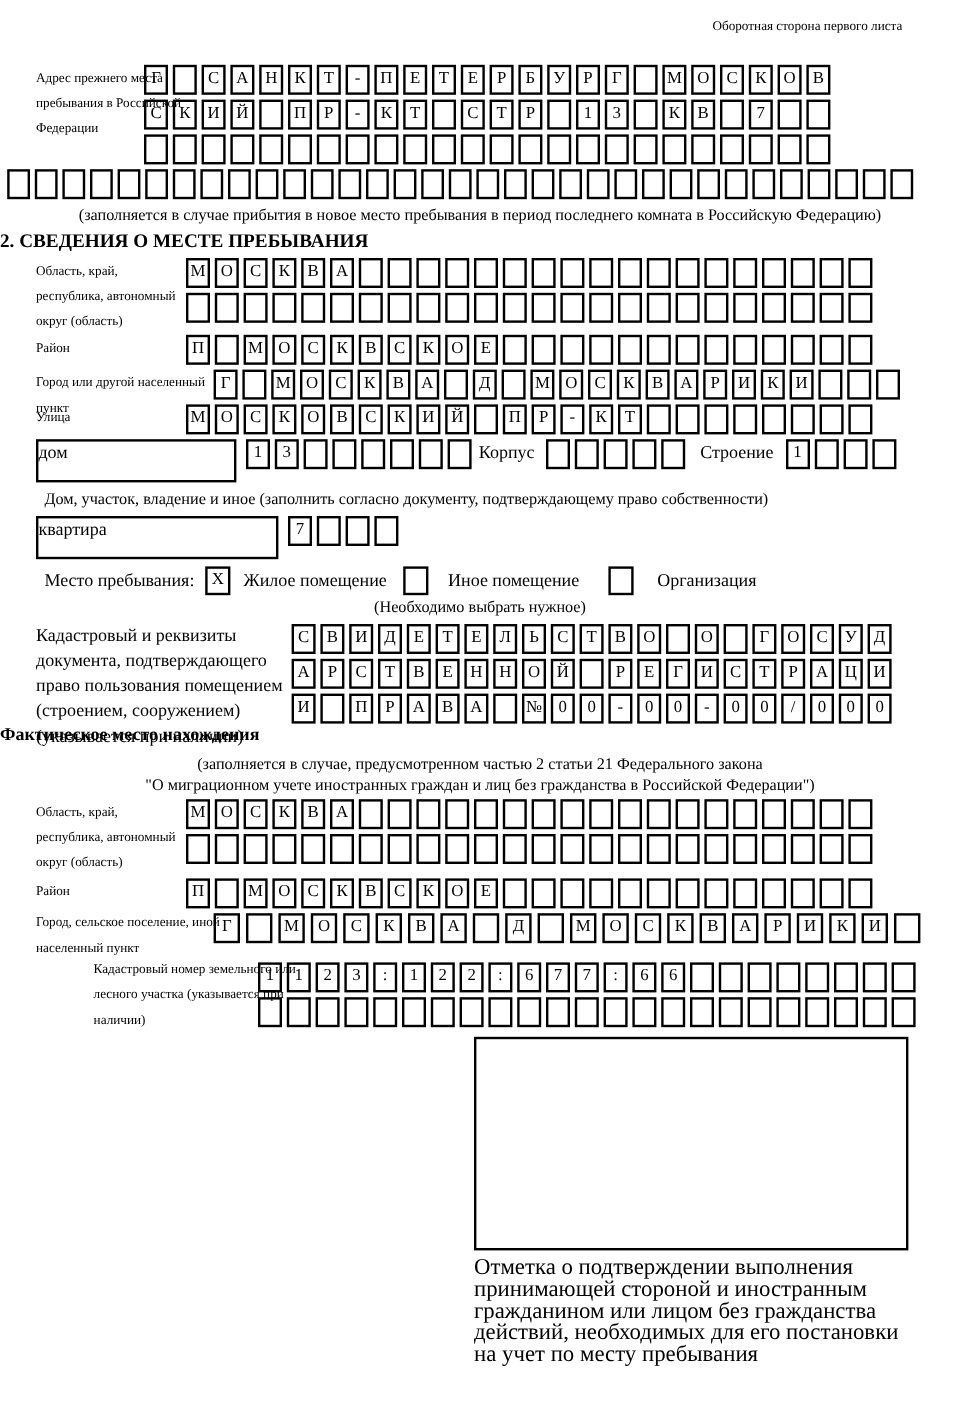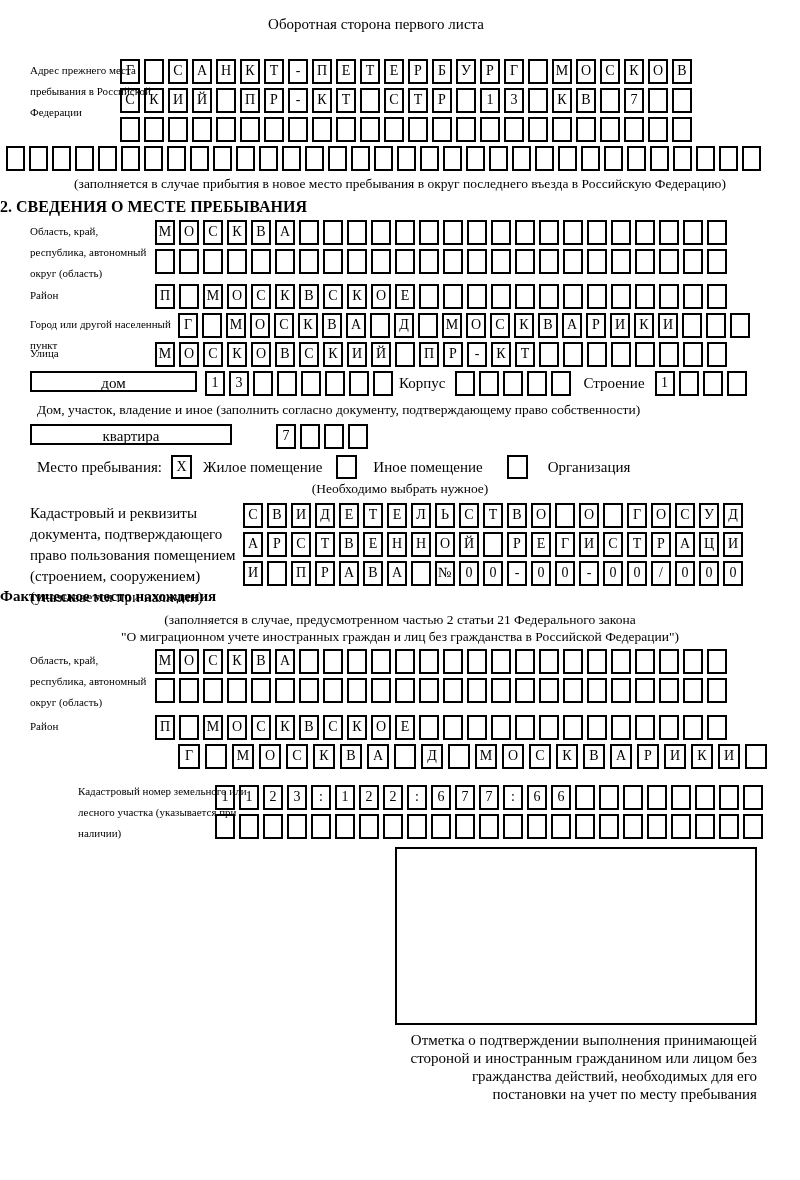--- a/index.html
+++ b/index.html
@@ -1,57 +1,57 @@
 <!DOCTYPE html>
 <html><head>
 <meta charset="utf-8">
 <style>
   html,body { margin:0; padding:0; background:#fff; }
   .page { position:relative; width:800px; height:1180px; background:#fff; color:#000;
           font-family:"Liberation Serif","DejaVu Serif",serif; box-sizing:border-box;
           padding-top:16px; overflow:hidden; }
-  .hdr-right { text-align:center; padding-right:48px; font-size:15px; }
+  .hdr-right { text-align:right; padding-right:48px; font-size:11px; }
   .frow { position:relative; }
   .lbl { position:absolute; left:30px; top:1px; font-size:11px; line-height:21px; }
   .cellrow { height:25px; margin-bottom:4px; white-space:nowrap; }
   .cell { display:inline-block; box-sizing:border-box; width:20px; height:25px;
           border:2px solid #000; margin-right:4px; text-align:center; font-size:14px;
           line-height:20px; vertical-align:top; background:#fff; }
   .cell-sm { width:19px; }
   .cell-wd { width:22px; margin-right:5px; }
   .note { font-size:13.5px; line-height:17px; }
   .center { text-align:center; }
   .sec-title { text-align:left; font-weight:bold; font-size:16px; line-height:20px; }
-  .widebox { display:inline-block; box-sizing:border-box; height:21px; border:2px solid #000;
-             text-align:center; font-size:15px; line-height:21px; vertical-align:top; background:#fff; }
+  .widebox { display:inline-block; box-sizing:border-box; height:36px; border:2px solid #000;
+             text-align:left; font-size:15px; line-height:21px; vertical-align:top; background:#fff; }
   .inline-lbl { font-size:15px; line-height:25px; }
   .chk { display:inline-block; box-sizing:border-box; width:21px; height:24px; border:2px solid #000;
          text-align:center; font-size:14px; line-height:20px; vertical-align:top; background:#fff; }
   .flexrow { display:flex; align-items:flex-start; }
   .doc-lbl { width:207px; font-size:15px; line-height:21px; flex:0 0 auto; }
   .stamp-box { margin-left:395px; width:362px; height:178px; border:2px solid #000; box-sizing:border-box; }
-  .stamp-caption { margin-left:395px; width:362px; text-align:right; font-size:15px; line-height:18px; }
+  .stamp-caption { margin-left:395px; width:362px; text-align:left; font-size:19px; line-height:18px; }
 </style>
 </head>
 <body>
 
 <div class="page">
 
   <div class="hdr-right">Оборотная сторона первого листа</div>
 
   <div class="frow" style="margin-top:26px;">
     <div class="lbl" style="width:142px;">Адрес прежнего места пребывания в Российской Федерации</div>
     <div style="padding-left:120px;">
       <div class="cellrow"><span class="cell">Г</span><span class="cell"></span><span class="cell">С</span><span class="cell">А</span><span class="cell">Н</span><span class="cell">К</span><span class="cell">Т</span><span class="cell">-</span><span class="cell">П</span><span class="cell">Е</span><span class="cell">Т</span><span class="cell">Е</span><span class="cell">Р</span><span class="cell">Б</span><span class="cell">У</span><span class="cell">Р</span><span class="cell">Г</span><span class="cell"></span><span class="cell">М</span><span class="cell">О</span><span class="cell">С</span><span class="cell">К</span><span class="cell">О</span><span class="cell">В</span></div>
       <div class="cellrow"><span class="cell">С</span><span class="cell">К</span><span class="cell">И</span><span class="cell">Й</span><span class="cell"></span><span class="cell">П</span><span class="cell">Р</span><span class="cell">-</span><span class="cell">К</span><span class="cell">Т</span><span class="cell"></span><span class="cell">С</span><span class="cell">Т</span><span class="cell">Р</span><span class="cell"></span><span class="cell">1</span><span class="cell">3</span><span class="cell"></span><span class="cell">К</span><span class="cell">В</span><span class="cell"></span><span class="cell">7</span><span class="cell"></span><span class="cell"></span></div>
       <div class="cellrow"><span class="cell"></span><span class="cell"></span><span class="cell"></span><span class="cell"></span><span class="cell"></span><span class="cell"></span><span class="cell"></span><span class="cell"></span><span class="cell"></span><span class="cell"></span><span class="cell"></span><span class="cell"></span><span class="cell"></span><span class="cell"></span><span class="cell"></span><span class="cell"></span><span class="cell"></span><span class="cell"></span><span class="cell"></span><span class="cell"></span><span class="cell"></span><span class="cell"></span><span class="cell"></span><span class="cell"></span></div>
     </div>
   </div>
   <div class="cellrow" style="padding-left:6px;"><span class="cell cell-sm"></span><span class="cell cell-sm"></span><span class="cell cell-sm"></span><span class="cell cell-sm"></span><span class="cell cell-sm"></span><span class="cell cell-sm"></span><span class="cell cell-sm"></span><span class="cell cell-sm"></span><span class="cell cell-sm"></span><span class="cell cell-sm"></span><span class="cell cell-sm"></span><span class="cell cell-sm"></span><span class="cell cell-sm"></span><span class="cell cell-sm"></span><span class="cell cell-sm"></span><span class="cell cell-sm"></span><span class="cell cell-sm"></span><span class="cell cell-sm"></span><span class="cell cell-sm"></span><span class="cell cell-sm"></span><span class="cell cell-sm"></span><span class="cell cell-sm"></span><span class="cell cell-sm"></span><span class="cell cell-sm"></span><span class="cell cell-sm"></span><span class="cell cell-sm"></span><span class="cell cell-sm"></span><span class="cell cell-sm"></span><span class="cell cell-sm"></span><span class="cell cell-sm"></span><span class="cell cell-sm"></span><span class="cell cell-sm"></span><span class="cell cell-sm"></span></div>
-  <div class="note center" style="margin-top:2px;">(заполняется в случае прибытия в новое место пребывания в округ последнего въезда в Российскую Федерацию)</div>
+  <div class="note center" style="margin-top:2px;">(заполняется в случае прибытия в новое место пребывания в период последнего комната в Российскую Федерацию)</div>
 
   <div class="sec-title" style="margin-top:5px;">2. СВЕДЕНИЯ О МЕСТЕ ПРЕБЫВАНИЯ</div>
 
   <div class="frow" style="margin-top:3px;">
     <div class="lbl" style="width:125px;">Область, край, республика, автономный округ (область)</div>
     <div style="padding-left:155px;">
       <div class="cellrow"><span class="cell">М</span><span class="cell">О</span><span class="cell">С</span><span class="cell">К</span><span class="cell">В</span><span class="cell">А</span><span class="cell"></span><span class="cell"></span><span class="cell"></span><span class="cell"></span><span class="cell"></span><span class="cell"></span><span class="cell"></span><span class="cell"></span><span class="cell"></span><span class="cell"></span><span class="cell"></span><span class="cell"></span><span class="cell"></span><span class="cell"></span><span class="cell"></span><span class="cell"></span><span class="cell"></span><span class="cell"></span></div>
       <div class="cellrow"><span class="cell"></span><span class="cell"></span><span class="cell"></span><span class="cell"></span><span class="cell"></span><span class="cell"></span><span class="cell"></span><span class="cell"></span><span class="cell"></span><span class="cell"></span><span class="cell"></span><span class="cell"></span><span class="cell"></span><span class="cell"></span><span class="cell"></span><span class="cell"></span><span class="cell"></span><span class="cell"></span><span class="cell"></span><span class="cell"></span><span class="cell"></span><span class="cell"></span><span class="cell"></span><span class="cell"></span></div>
     </div>
   </div>
@@ -74,21 +74,21 @@
   <div class="flexrow" style="margin-left:30px; margin-top:2px;">
     <span class="widebox" style="width:167px;">дом</span>
     <span class="cellrow" style="margin-left:8px; margin-bottom:0;"><span class="cell">1</span><span class="cell">3</span><span class="cell"></span><span class="cell"></span><span class="cell"></span><span class="cell"></span><span class="cell"></span><span class="cell"></span></span>
     <span class="inline-lbl" style="margin:0 10px 0 2px;">Корпус</span>
     <span class="cellrow" style="margin-bottom:0;"><span class="cell"></span><span class="cell"></span><span class="cell"></span><span class="cell"></span><span class="cell"></span></span>
     <span class="inline-lbl" style="margin:0 10px 0 8px;">Строение</span>
     <span class="cellrow" style="margin-bottom:0;"><span class="cell">1</span><span class="cell"></span><span class="cell"></span><span class="cell"></span></span>
   </div>
   <div class="note" style="margin-left:37px; margin-top:5px;">Дом, участок, владение и иное (заполнить согласно документу, подтверждающему право собственности)</div>
 
-  <div class="flexrow" style="margin-left:30px; margin-top:6px;gap:36px;">
+  <div class="flexrow" style="margin-left:30px; margin-top:6px;">
     <span class="widebox" style="width:202px;">квартира</span>
     <span class="cellrow" style="margin-left:8px; margin-bottom:0;"><span class="cell">7</span><span class="cell"></span><span class="cell"></span><span class="cell"></span></span>
   </div>
 
   <div class="flexrow" style="margin-left:37px; margin-top:6px;">
     <span class="inline-lbl" style="line-height:24px;">Место пребывания:</span>
     <span class="chk" style="margin-left:9px;">X</span>
     <span class="inline-lbl" style="line-height:24px; margin-left:11px;">Жилое помещение</span>
     <span class="chk" style="margin-left:14px;"></span>
     <span class="inline-lbl" style="line-height:24px; margin-left:16px;">Иное помещение</span>
@@ -117,20 +117,21 @@
       <div class="cellrow"><span class="cell"></span><span class="cell"></span><span class="cell"></span><span class="cell"></span><span class="cell"></span><span class="cell"></span><span class="cell"></span><span class="cell"></span><span class="cell"></span><span class="cell"></span><span class="cell"></span><span class="cell"></span><span class="cell"></span><span class="cell"></span><span class="cell"></span><span class="cell"></span><span class="cell"></span><span class="cell"></span><span class="cell"></span><span class="cell"></span><span class="cell"></span><span class="cell"></span><span class="cell"></span><span class="cell"></span></div>
     </div>
   </div>
 
   <div class="frow" style="margin-top:12px;">
     <div class="lbl">Район</div>
     <div class="cellrow" style="padding-left:155px;"><span class="cell">П</span><span class="cell"></span><span class="cell">М</span><span class="cell">О</span><span class="cell">С</span><span class="cell">К</span><span class="cell">В</span><span class="cell">С</span><span class="cell">К</span><span class="cell">О</span><span class="cell">Е</span><span class="cell"></span><span class="cell"></span><span class="cell"></span><span class="cell"></span><span class="cell"></span><span class="cell"></span><span class="cell"></span><span class="cell"></span><span class="cell"></span><span class="cell"></span><span class="cell"></span><span class="cell"></span><span class="cell"></span></div>
   </div>
 
   <div class="frow">
+    <div class="lbl" style="width:175px; top:-2px;">Город, сельское поселение, иной населенный пункт</div>
     <div class="cellrow" style="padding-left:178px;"><span class="cell cell-wd">Г</span><span class="cell cell-wd"></span><span class="cell cell-wd">М</span><span class="cell cell-wd">О</span><span class="cell cell-wd">С</span><span class="cell cell-wd">К</span><span class="cell cell-wd">В</span><span class="cell cell-wd">А</span><span class="cell cell-wd"></span><span class="cell cell-wd">Д</span><span class="cell cell-wd"></span><span class="cell cell-wd">М</span><span class="cell cell-wd">О</span><span class="cell cell-wd">С</span><span class="cell cell-wd">К</span><span class="cell cell-wd">В</span><span class="cell cell-wd">А</span><span class="cell cell-wd">Р</span><span class="cell cell-wd">И</span><span class="cell cell-wd">К</span><span class="cell cell-wd">И</span><span class="cell cell-wd"></span></div>
   </div>
 
   <div class="frow" style="margin-top:16px;">
     <div class="lbl" style="width:180px; top:-4px;margin-left:48px;">Кадастровый номер земельного или лесного участка (указывается при наличии)</div>
     <div style="padding-left:215px;">
       <div class="cellrow"><span class="cell">1</span><span class="cell">1</span><span class="cell">2</span><span class="cell">3</span><span class="cell">:</span><span class="cell">1</span><span class="cell">2</span><span class="cell">2</span><span class="cell">:</span><span class="cell">6</span><span class="cell">7</span><span class="cell">7</span><span class="cell">:</span><span class="cell">6</span><span class="cell">6</span><span class="cell"></span><span class="cell"></span><span class="cell"></span><span class="cell"></span><span class="cell"></span><span class="cell"></span><span class="cell"></span><span class="cell"></span></div>
       <div class="cellrow"><span class="cell"></span><span class="cell"></span><span class="cell"></span><span class="cell"></span><span class="cell"></span><span class="cell"></span><span class="cell"></span><span class="cell"></span><span class="cell"></span><span class="cell"></span><span class="cell"></span><span class="cell"></span><span class="cell"></span><span class="cell"></span><span class="cell"></span><span class="cell"></span><span class="cell"></span><span class="cell"></span><span class="cell"></span><span class="cell"></span><span class="cell"></span><span class="cell"></span><span class="cell"></span></div>
     </div>
   </div>

